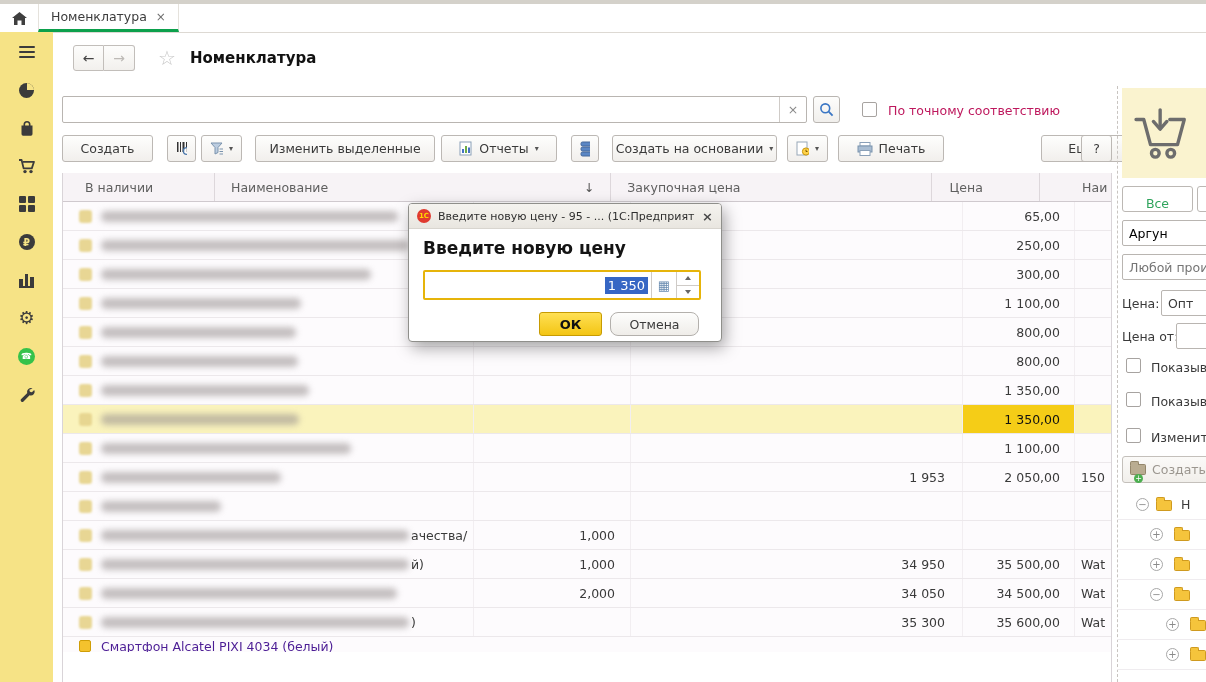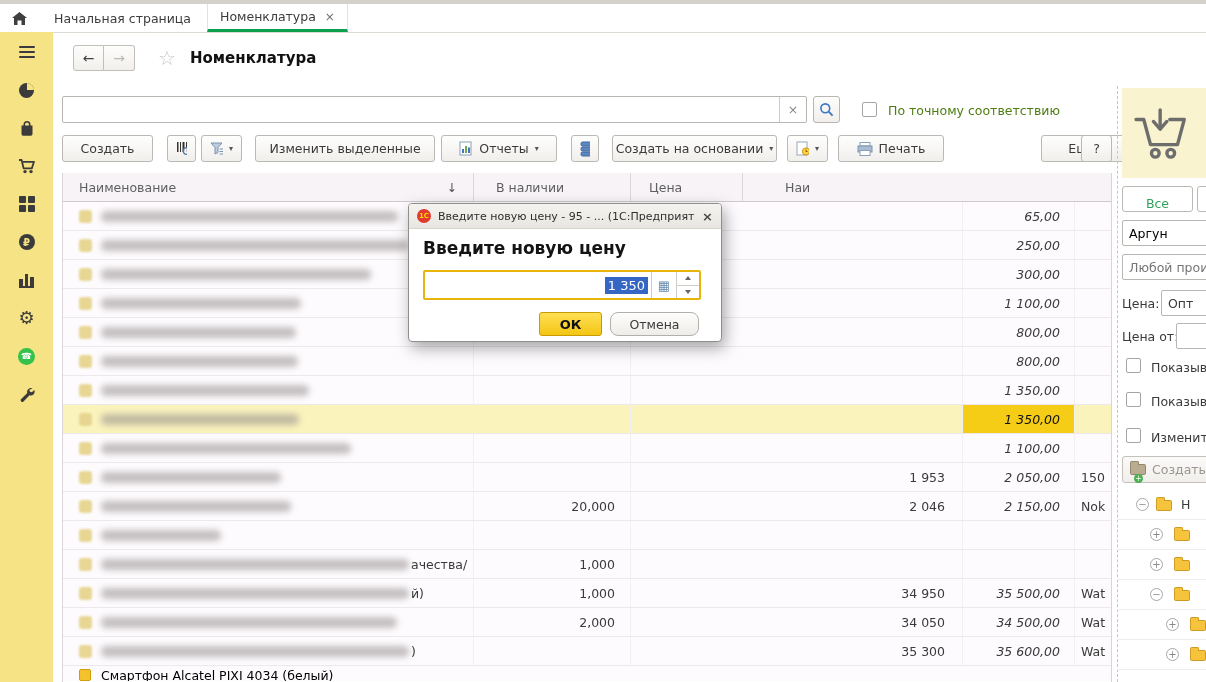--- a/index.html
+++ b/index.html
@@ -40,21 +40,21 @@
   .page-title{position:absolute;left:190px;top:49px;font-size:15px;font-weight:bold;color:#111;}
   
   .search-box{position:absolute;left:62px;top:96px;width:745px;height:27px;border:1px solid #b9b5b1;
       border-radius:2px;box-sizing:border-box;display:flex;background:#fff;}
   .search-box input{flex:1;border:none;outline:none;font:inherit;padding:0 6px;background:transparent;}
   .clear-seg{width:26px;border-left:1px solid #cfcbc7;display:flex;align-items:center;justify-content:center;color:#8a8a8a;}
   .search-btn{position:absolute;left:813px;top:96px;width:27px;height:27px;border:1px solid #b9b5b1;border-radius:3px;
       background:linear-gradient(#fdfdfc,#f1efec);display:flex;align-items:center;justify-content:center;box-sizing:border-box;}
   .cb{width:15px;height:15px;border:1px solid #a7a3a0;border-radius:2px;background:#fff;box-sizing:border-box;}
   .exact-cb{position:absolute;left:862px;top:102px;}
-  .exact-label{position:absolute;left:888px;top:103px;color:#4d7c0f;}
+  .exact-label{position:absolute;left:888px;top:103px;color:#be185d;}
   
   .tbtn{position:absolute;top:135px;height:27px;border:1px solid #bcb8b4;border-radius:3px;box-sizing:border-box;
       background:linear-gradient(#fefefd,#f1efec);display:flex;align-items:center;justify-content:center;gap:6px;
       color:#3a3a3a;padding:0 8px;white-space:nowrap;}
   .caret{font-size:8px;color:#555;}
   
   .table{position:absolute;left:62px;top:173px;width:1048px;bottom:0;border-left:1px solid #d9d4d8;
       border-right:1px solid #d9d4d8;box-sizing:content-box;}
   .thead{display:flex;height:28px;background:#f7f3f6;border-bottom:1px solid #cfc9ce;color:#5f5f5f;align-items:center;}
   .thead .hc{height:100%;display:flex;align-items:center;box-sizing:border-box;border-right:1px solid #ddd7db;}
@@ -62,33 +62,33 @@
   .hc.name .sort{margin-left:auto;margin-right:16px;color:#555;}
   .hc.stock{width:157px;padding-left:22px;}
   .hc.purchase{width:332px;padding-left:16px;}
   .hc.price{width:112px;padding-left:18px;}
   .hc.producer{width:36px;padding-left:6px;border-right:none;margin-left:36px;}
   .trow{display:flex;height:29px;background:#fdfbfd;border-bottom:1px solid #ece8eb;box-sizing:border-box;}
   .trow .tc{height:100%;box-sizing:border-box;border-right:1px solid #f2eef1;display:flex;align-items:center;}
   .tc.name{width:411px;position:relative;text-align:center;}
   .tc.stock{width:157px;justify-content:flex-end;padding-right:15px;}
   .tc.purchase{width:332px;justify-content:flex-end;padding-right:17px;}
-  .tc.price{width:112px;justify-content:flex-end;padding-right:14px;font-style:italic;}
+  .tc.price{width:112px;justify-content:flex-end;padding-right:14px;}
   .tc.producer{width:36px;padding-left:6px;border-right:none;overflow:hidden;}
   .row-ico{position:absolute;left:16px;top:8px;width:13px;height:13px;border-radius:3px;background:#e7d58f;
       filter:blur(1.2px);opacity:.95;}
   .blur-bar{position:absolute;left:38px;top:9px;height:11px;border-radius:5px;background:#958d8d;
       filter:blur(3px);opacity:.55;}
   .tail{position:absolute;left:348px;top:7px;color:#3a3a3a;}
   .trow.selected{background:var(--selected-row,#faf3bc);}
   .trow.selected .tc.price{background:var(--selection-gold,#f5cd17);color:#111;}
   .trow.partial{height:15px;overflow:hidden;border-bottom:none;}
   .trow.partial .p-ico{position:absolute;left:16px;top:3px;width:12px;height:12px;background:#f4c22d;
       border:1px solid #cf9d06;border-radius:2px;box-sizing:border-box;}
-  .trow.partial .p-name{position:absolute;left:38px;top:2px;color:#000000;}
+  .trow.partial .p-name{position:absolute;left:38px;top:2px;color:#4c1d95;}
   
   .dialog{position:absolute;left:408px;top:203px;width:314px;height:139px;background:#fff;
       border:1px solid #8f8f8b;border-radius:4px;box-shadow:3px 6px 16px rgba(0,0,0,.35);z-index:50;box-sizing:border-box;}
   .dlg-title{height:24px;background:linear-gradient(#f5f3ef,#e9e6e0);border-bottom:1px solid #d8d5cf;
       border-radius:3px 3px 0 0;display:flex;align-items:center;padding:0 8px;gap:7px;}
   .dlg-logo{width:14px;height:14px;border-radius:50%;background:#e03a2f;color:#ffd700;font-size:7px;font-weight:bold;
       display:flex;align-items:center;justify-content:center;flex:none;}
   .dlg-title-text{font-size:11px;color:#2e2e2e;white-space:nowrap;overflow:hidden;flex:1;}
   .dlg-close{color:#4a4a4a;font-weight:bold;font-size:13px;}
   .dlg-heading{position:absolute;left:14px;top:34px;font-size:17px;font-weight:600;color:#141414;}
@@ -146,23 +146,20 @@
 <div class="screen">
 
   <div class="win-edge"></div>
 
   <div class="tabbar">
     <div class="home">
       <svg width="15" height="13">
           <path d="M7.5 0 L15 6 H13 V13 H9.5 V8.5 H5.5 V13 H2 V6 H0 Z" fill="#3f3f3f"></path>
         </svg>
     </div>
-    <div class="tab">
-      <span>Начальная страница</span>
-    </div>
     <div class="tab active">
       <span>Номенклатура</span>
       <span class="close">×</span>
     </div>
   </div>
 
   <div class="sidebar">
     <div class="sb-icon">
         <div class="menu-bars">
           <div></div>
@@ -312,26 +309,29 @@
   <div class="tbtn" style="left:1041px;width:92px;">
     <span>Еще</span>
     <span class="caret">▾</span>
   </div>
   <div class="tbtn" style="left:1081px;width:31px;">
       <span>?</span>
     </div>
 
   <div class="table">
     <div class="thead">
+      <div class="hc stock">
+          <span>В наличии</span>
+        </div>
       <div class="hc name">
         <span>Наименование</span>
         <span class="sort">↓</span>
       </div>
-      <div class="hc stock">
-          <span>В наличии</span>
+      <div class="hc purchase">
+          <span>Закупочная цена</span>
         </div>
       <div class="hc price">
           <span>Цена</span>
         </div>
       <div class="hc producer">
           <span>Наи</span>
         </div>
     </div>
     <div>
         <div class="trow">
@@ -436,31 +436,20 @@
         <div class="trow">
       <div class="tc name">
         <span class="row-ico"></span>
         <span class="blur-bar" style="width: 180px;"></span>
 
       </div>
       <div class="tc stock c-stock"></div>
       <div class="tc purchase c-purchase">1 953</div>
       <div class="tc price c-price">2 050,00</div>
       <div class="tc producer c-producer">150</div>
-    </div>
-        <div class="trow">
-      <div class="tc name">
-        <span class="row-ico"></span>
-        <span class="blur-bar" style="width: 190px;"></span>
-
-      </div>
-      <div class="tc stock c-stock">20,000</div>
-      <div class="tc purchase c-purchase">2 046</div>
-      <div class="tc price c-price">2 150,00</div>
-      <div class="tc producer c-producer">Nok</div>
     </div>
         <div class="trow">
       <div class="tc name">
         <span class="row-ico"></span>
         <span class="blur-bar" style="width: 120px;"></span>
 
       </div>
       <div class="tc stock c-stock"></div>
       <div class="tc purchase c-purchase"></div>
       <div class="tc price c-price"></div>

